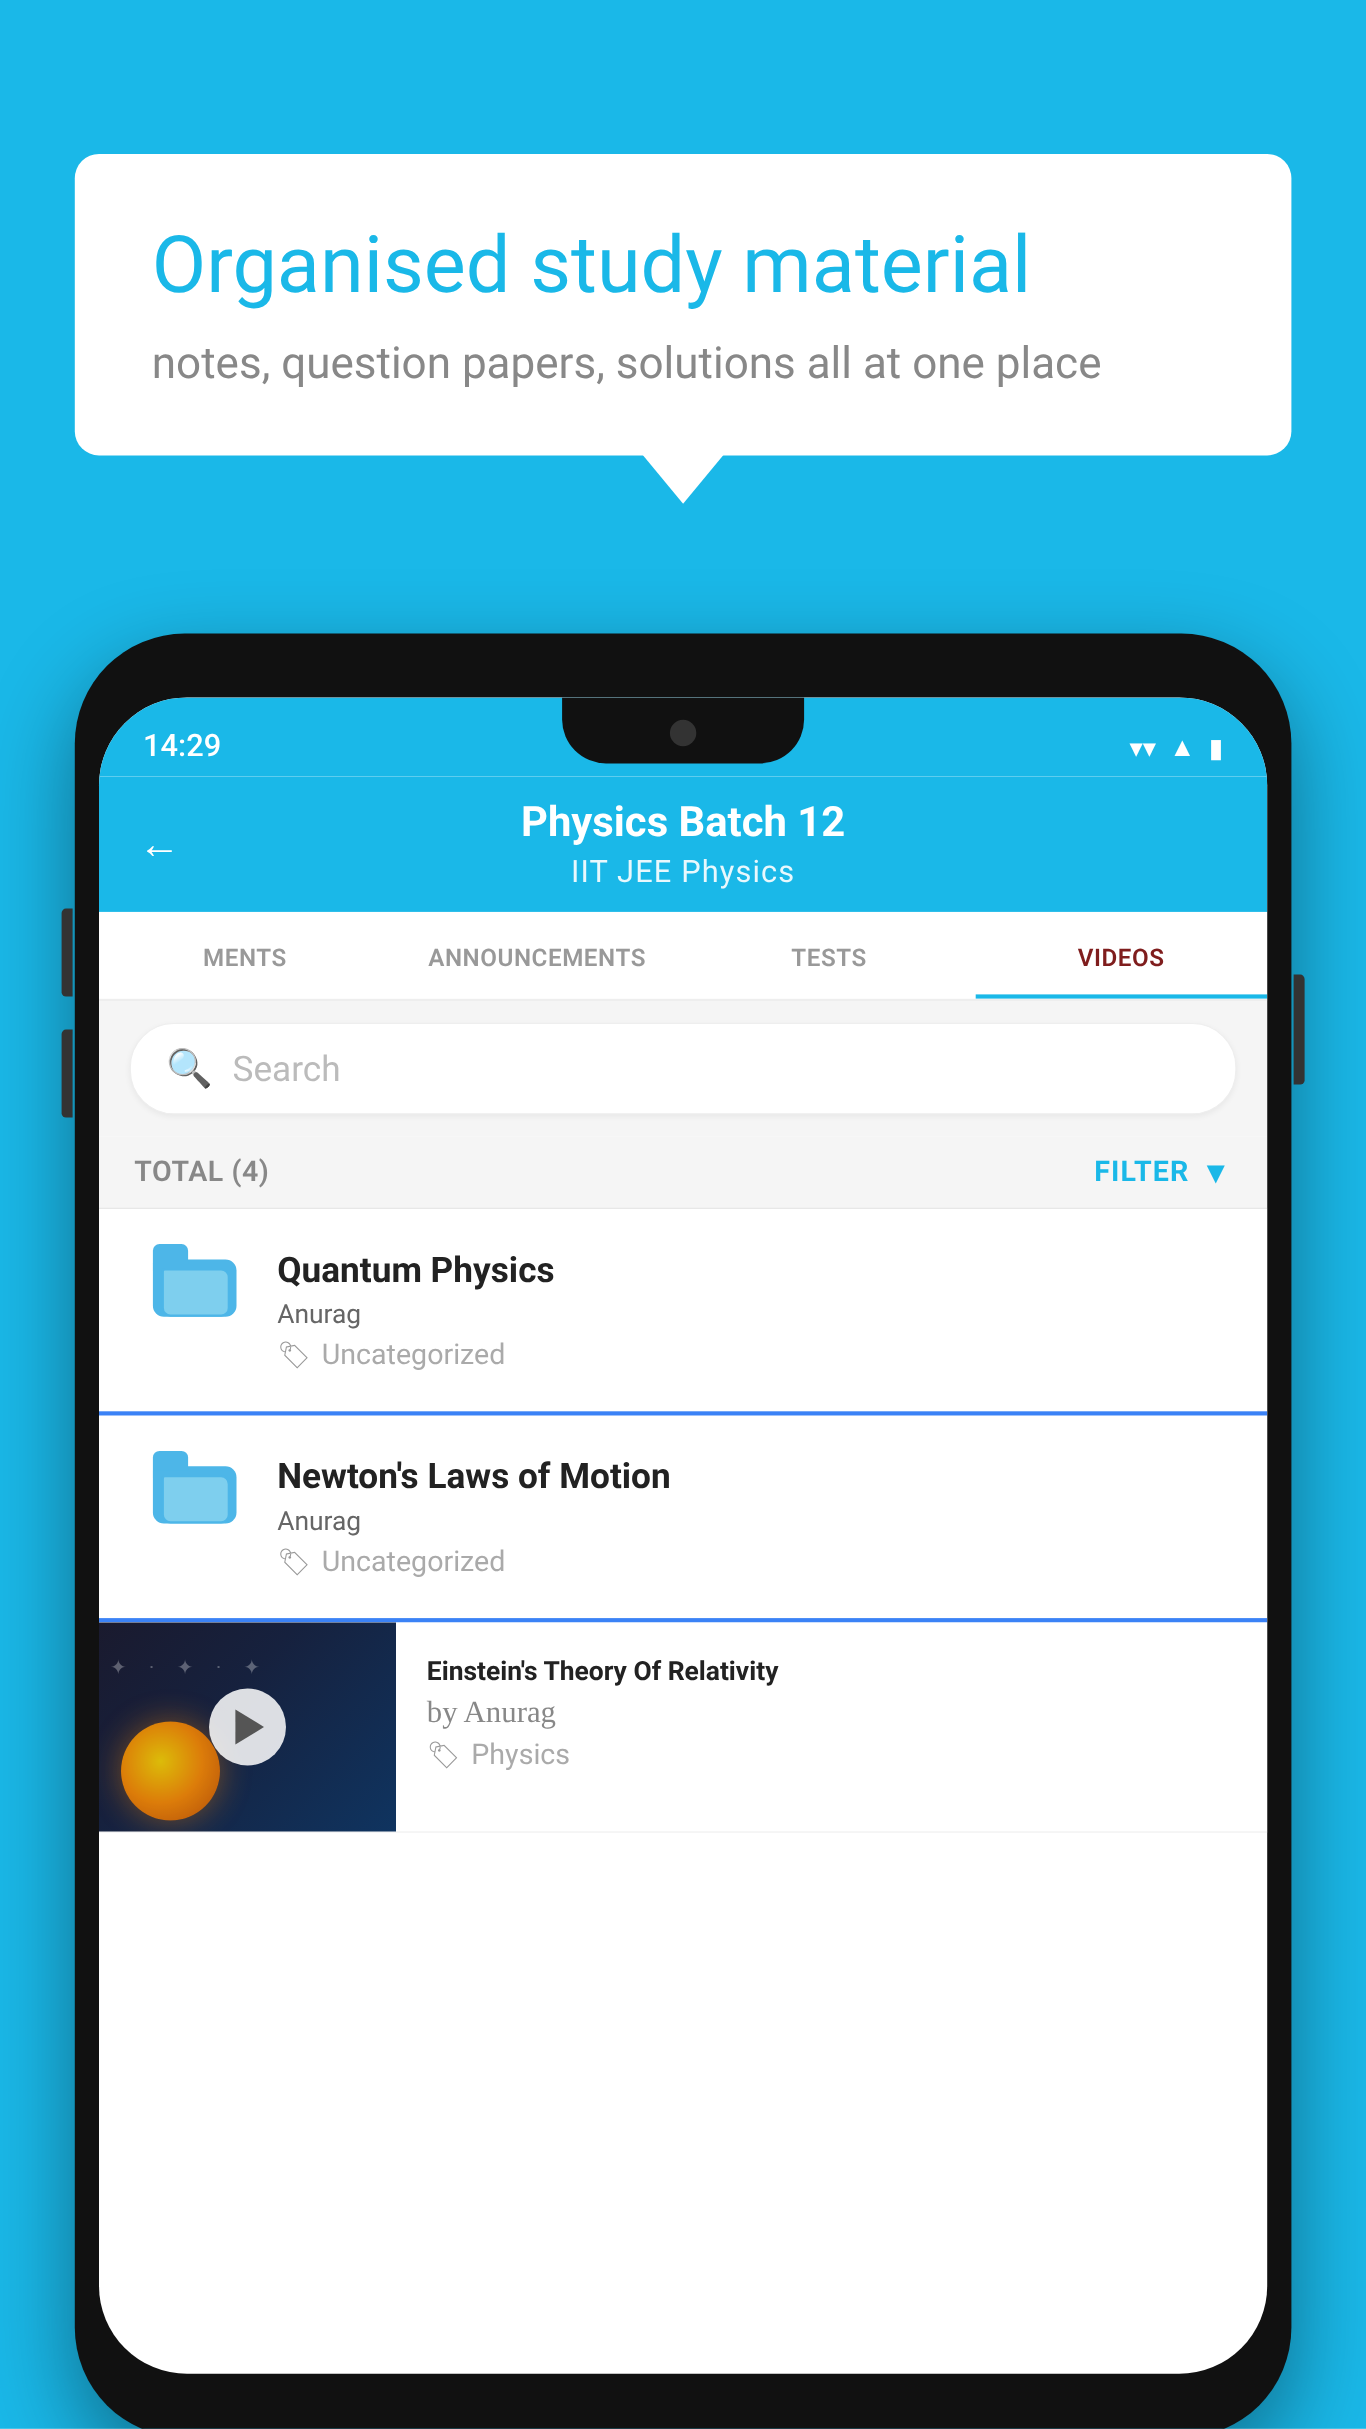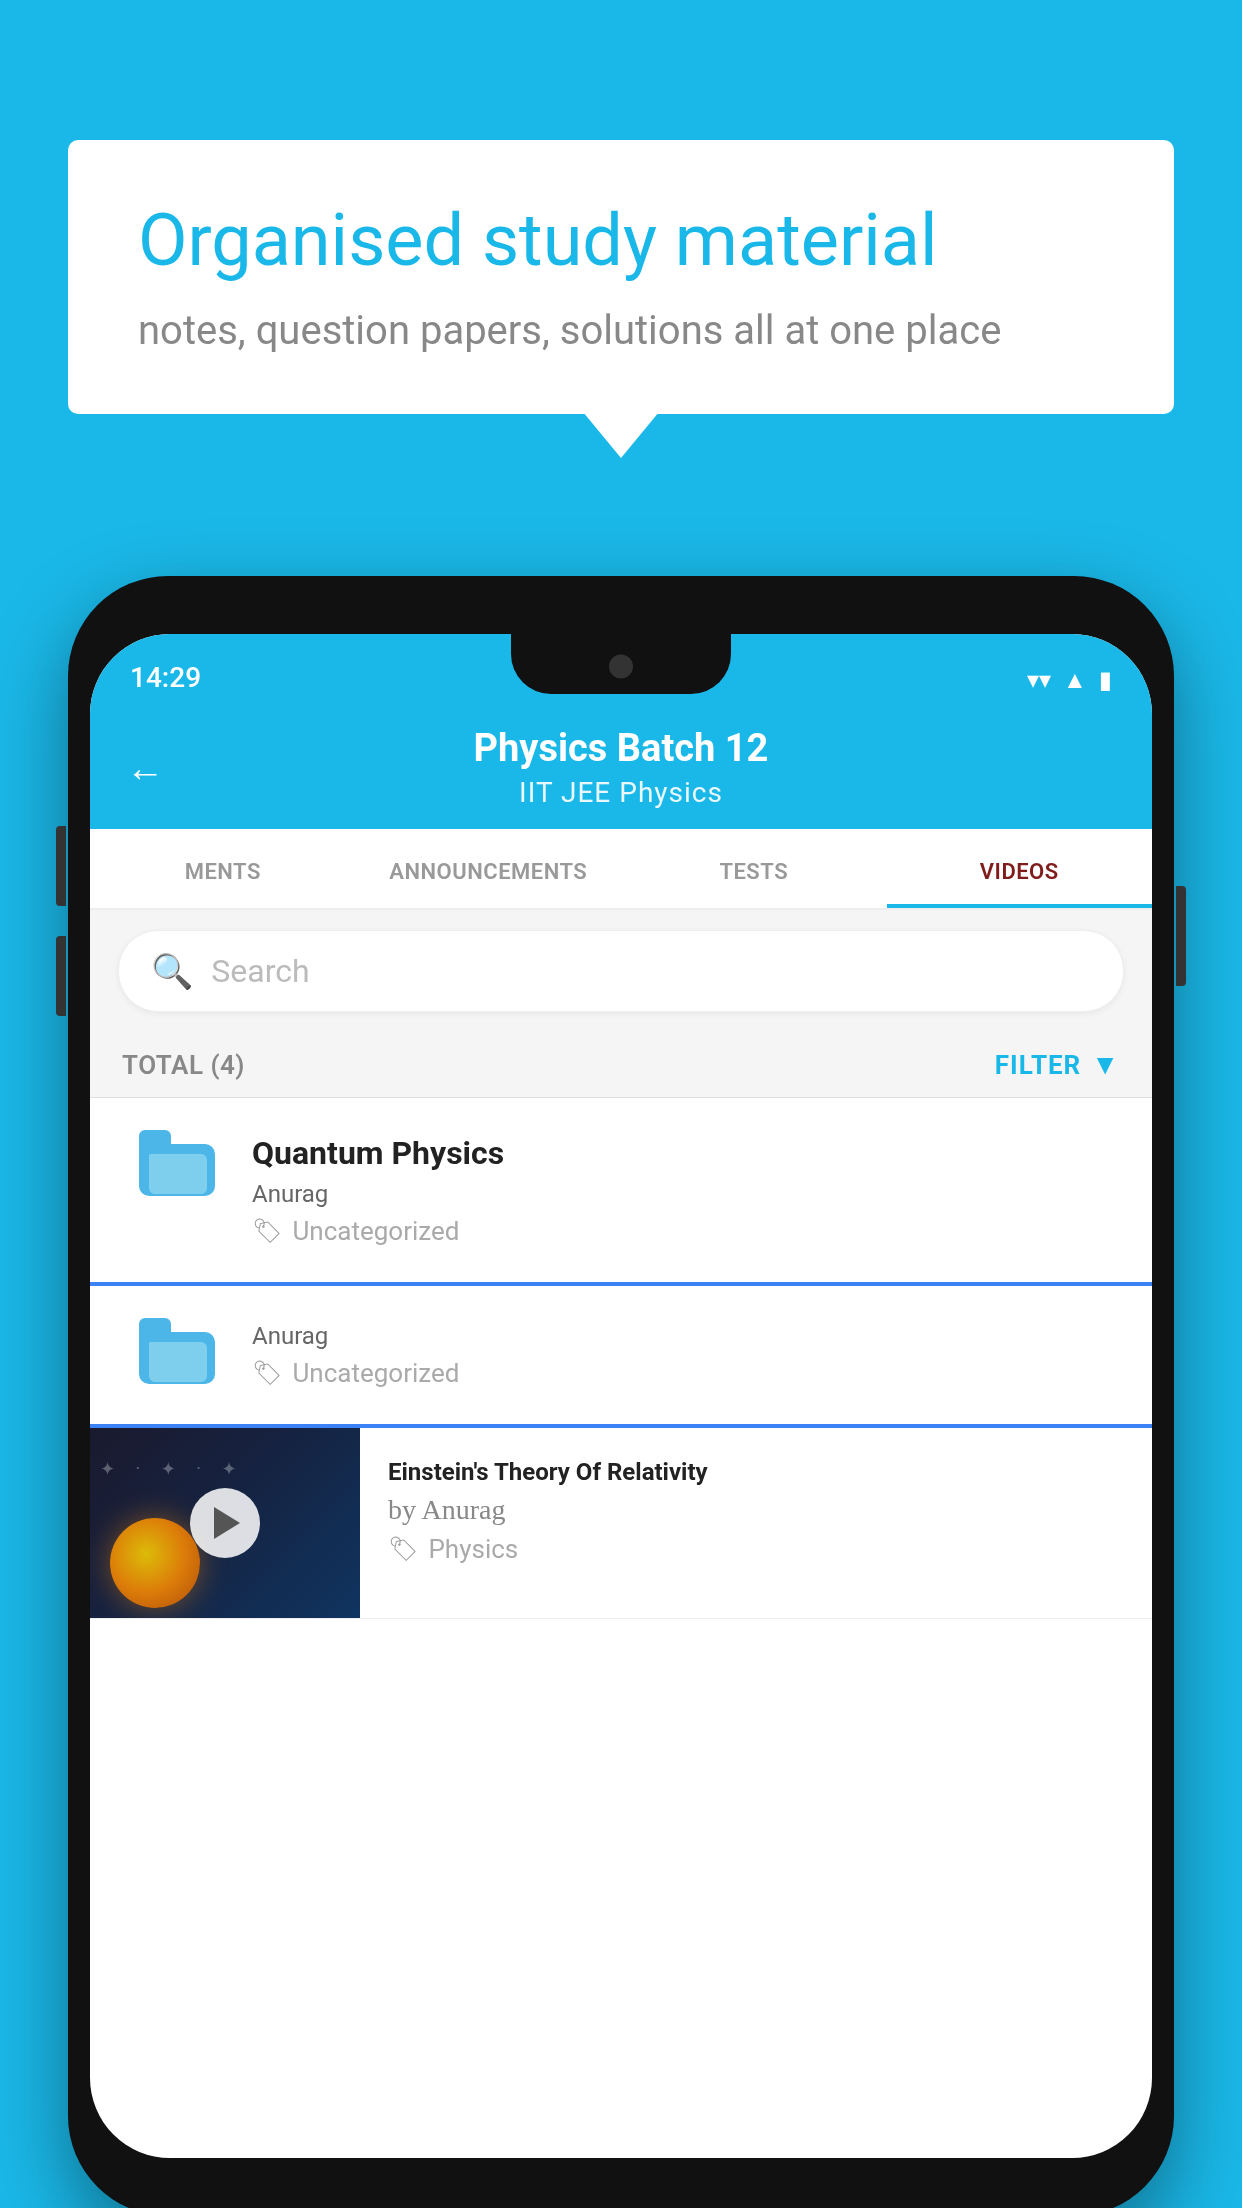--- a/index.html
+++ b/index.html
@@ -14,21 +14,21 @@
 
     
     .speech-bubble-container {
       position: absolute;
       top: 140px;
       left: 68px;
       width: 1106px;
     }
     .speech-bubble {
       background: white;
-      border-radius: 10px;
+      border-radius: 22px;
       padding: 60px 70px;
       position: relative;
     }
     .speech-bubble::after {
       content: '';
       position: absolute;
       bottom: -44px;
       left: 50%;
       transform: translateX(-50%);
       width: 0;
@@ -513,20 +513,21 @@
       </div>
 
       <div class="list-item">
         <div class="item-icon-wrap">
           <div class="folder-icon">
             <div class="folder-back"></div>
             <div class="folder-front"></div>
           </div>
         </div>
         <div class="item-details">
+          <div class="item-title">Newton's Laws of Motion</div>
           <div class="item-author">Anurag</div>
           <div class="item-tag">
             <span class="tag-icon">🏷</span>
             <span class="tag-text">Uncategorized</span>
           </div>
         </div>
       </div>
 
       <div class="list-item-thumb">
         <div class="thumb-wrap">

